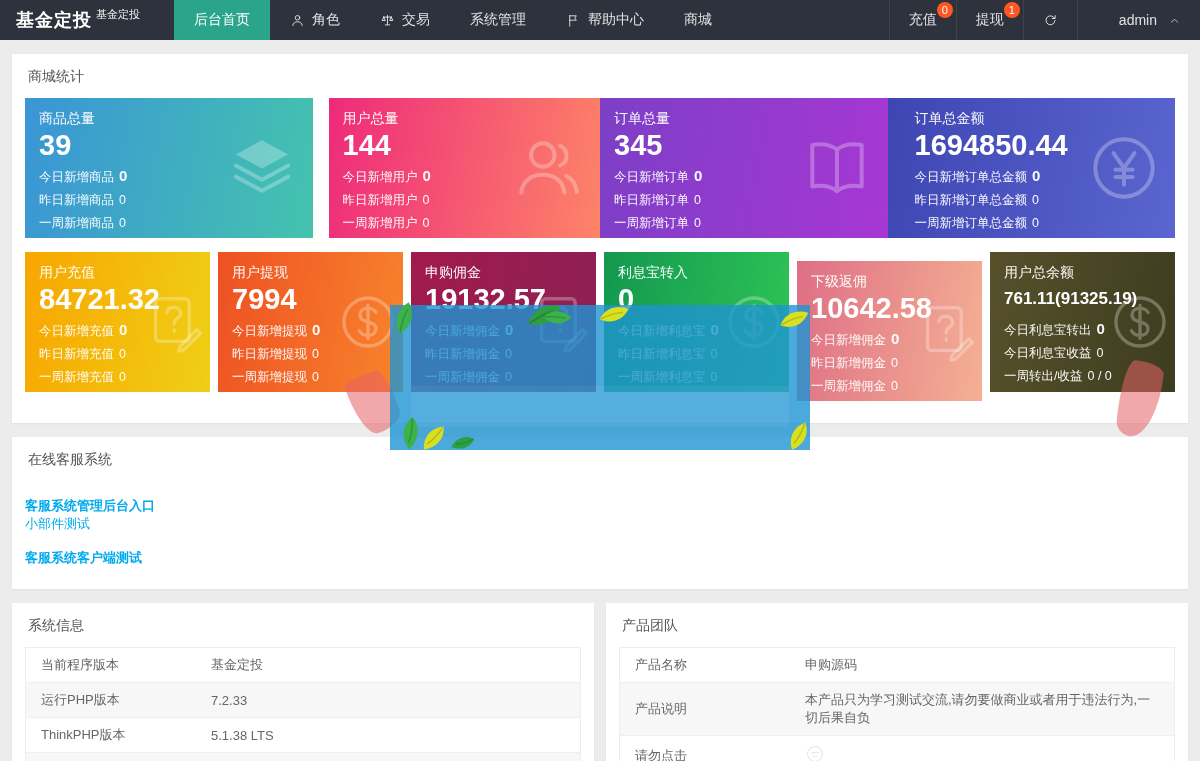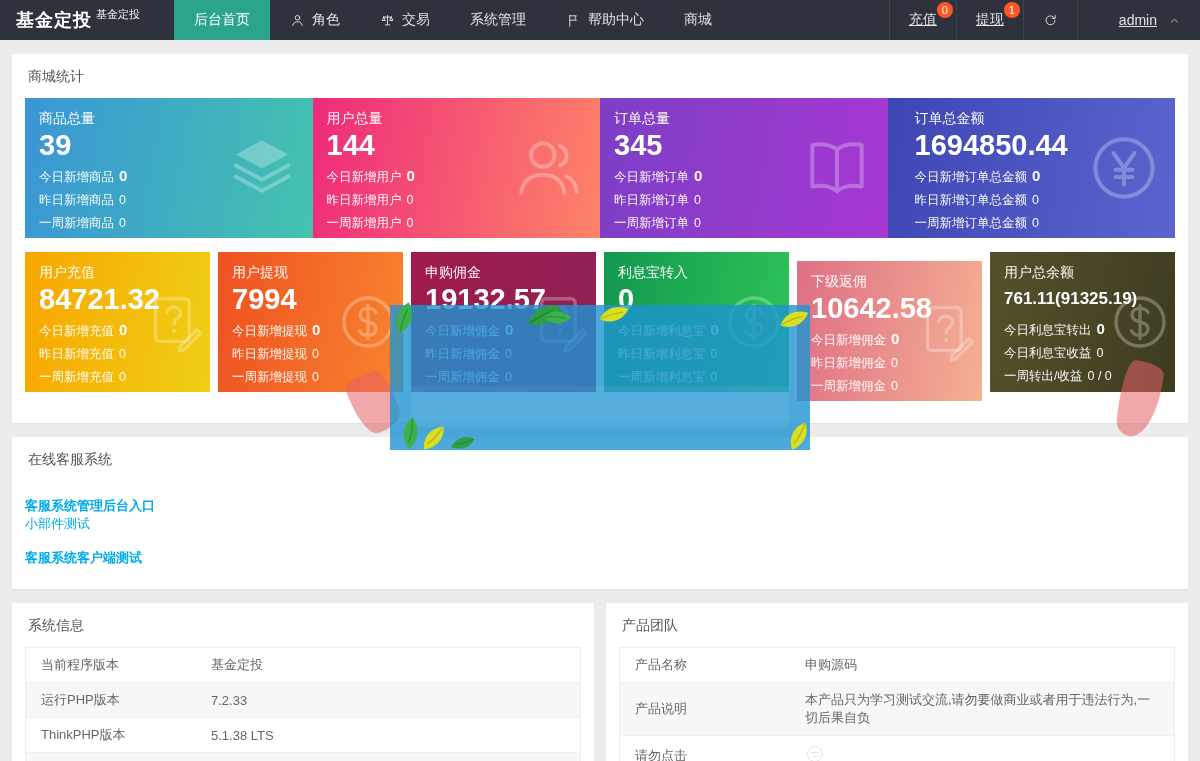--- a/index.html
+++ b/index.html
@@ -11,21 +11,21 @@
   .navbar{height:40px;background:#2e323c;display:flex;align-items:stretch;color:#fff;position:relative;z-index:100;}
   .logo{display:flex;align-items:center;padding:0 16px;width:142px;cursor:pointer;}
   .logo-main{font-size:18px;font-weight:bold;letter-spacing:1px;}
   .logo-sub{font-size:11px;margin-left:4px;transform:translateY(-6px);opacity:.95;}
   .nav-menu{display:flex;align-items:stretch;}
   .nav-item{display:flex;align-items:center;gap:7px;padding:0 20px;font-size:14px;color:rgba(255,255,255,.86);cursor:pointer;position:relative;}
   .nav-item.active{background:#2aa58b;color:#fff;}
   .nav-item .icon{display:inline-flex;width:15px;height:15px;}
   .nav-item .icon svg{width:15px;height:15px;}
   .nav-right{margin-left:auto;display:flex;align-items:stretch;}
-  .nav-right .nav-item{border-left:1px solid rgba(255,255,255,.08);padding:0 19px;text-decoration:underline;}
+  .nav-right .nav-item{border-left:1px solid rgba(255,255,255,.08);padding:0 19px;}
   .badge{position:absolute;top:2px;right:3px;background:#FF5722;color:#fff;font-size:11px;height:16px;min-width:16px;line-height:16px;text-align:center;border-radius:9px;padding:0 2px;box-sizing:border-box;}
   .chev{display:inline-flex;width:13px;height:13px;margin-left:4px;opacity:.9;}
   .chev svg{width:13px;height:13px;}
 
   
   .main{padding:0 12px;position:relative;z-index:10;}
   .panel{background:#fff;margin-top:14px;box-shadow:0 1px 2px rgba(0,0,0,.05);}
   .panel-title{padding:14px 16px 0;font-size:14px;color:#555;line-height:17px;}
   .panel-body{padding:13px 13px 22px;}
 
@@ -154,21 +154,21 @@
             <div class="title">商品总量</div>
             <div class="value">39</div>
             <div class="stat-row"><span class="l">今日新增商品</span><span class="v em">0</span></div>
             <div class="stat-row"><span class="l">昨日新增商品</span><span class="v">0</span></div>
             <div class="stat-row"><span class="l">一周新增商品</span><span class="v">0</span></div>
             <span class="card-icon"><svg viewBox="0 0 24 24">
                 <path d="M12 3l8.5 4.6L12 12.2 3.5 7.6z" fill="currentColor" stroke="none"></path>
                 <path d="M3.5 11.2 12 15.8l8.5-4.6M3.5 14.8 12 19.4l8.5-4.6"></path>
               </svg></span>
           </div>
-          <div class="stat-card" style="background: linear-gradient(100deg, rgb(238, 42, 123), rgb(253, 132, 104));">
+          <div class="stat-card" style="background: linear-gradient(100deg, rgb(238, 42, 123), rgb(253, 132, 104)); margin-left: 16px;">
             <div class="title">用户总量</div>
             <div class="value">144</div>
             <div class="stat-row"><span class="l">今日新增用户</span><span class="v em">0</span></div>
             <div class="stat-row"><span class="l">昨日新增用户</span><span class="v">0</span></div>
             <div class="stat-row"><span class="l">一周新增用户</span><span class="v">0</span></div>
             <span class="card-icon"><svg viewBox="0 0 24 24">
                 <circle cx="10" cy="7.8" r="3.8"></circle>
                 <path d="M3 20c.4-3.8 3.2-5.8 7-5.8s6.6 2 7 5.8"></path>
                 <path d="M15.6 4.8a3.5 3.5 0 0 1 0 6.4M17.6 14.6c2 .9 3.1 2.5 3.4 5.2"></path>
               </svg></span>

